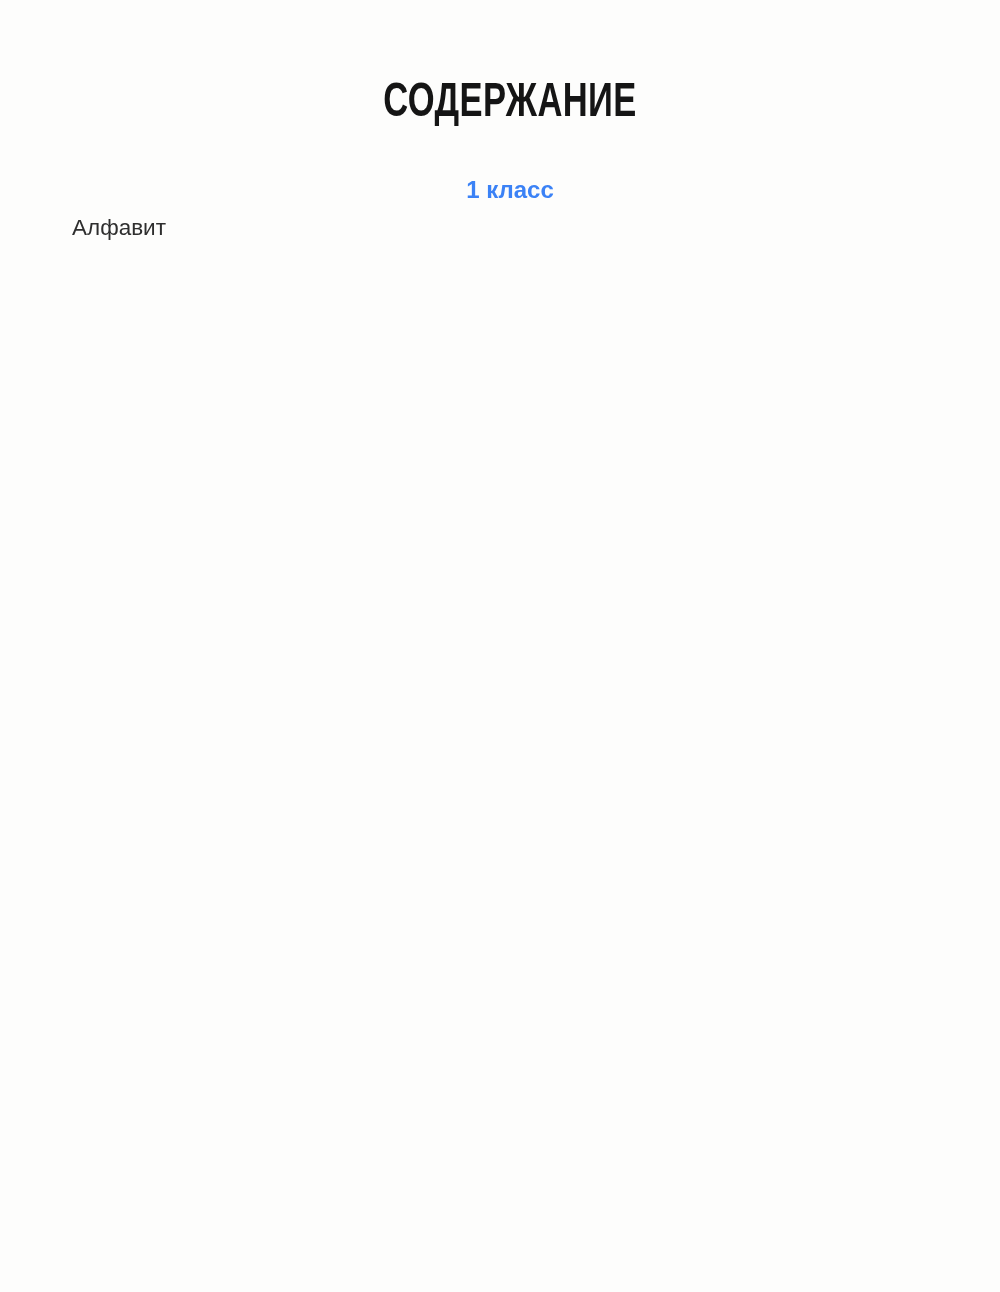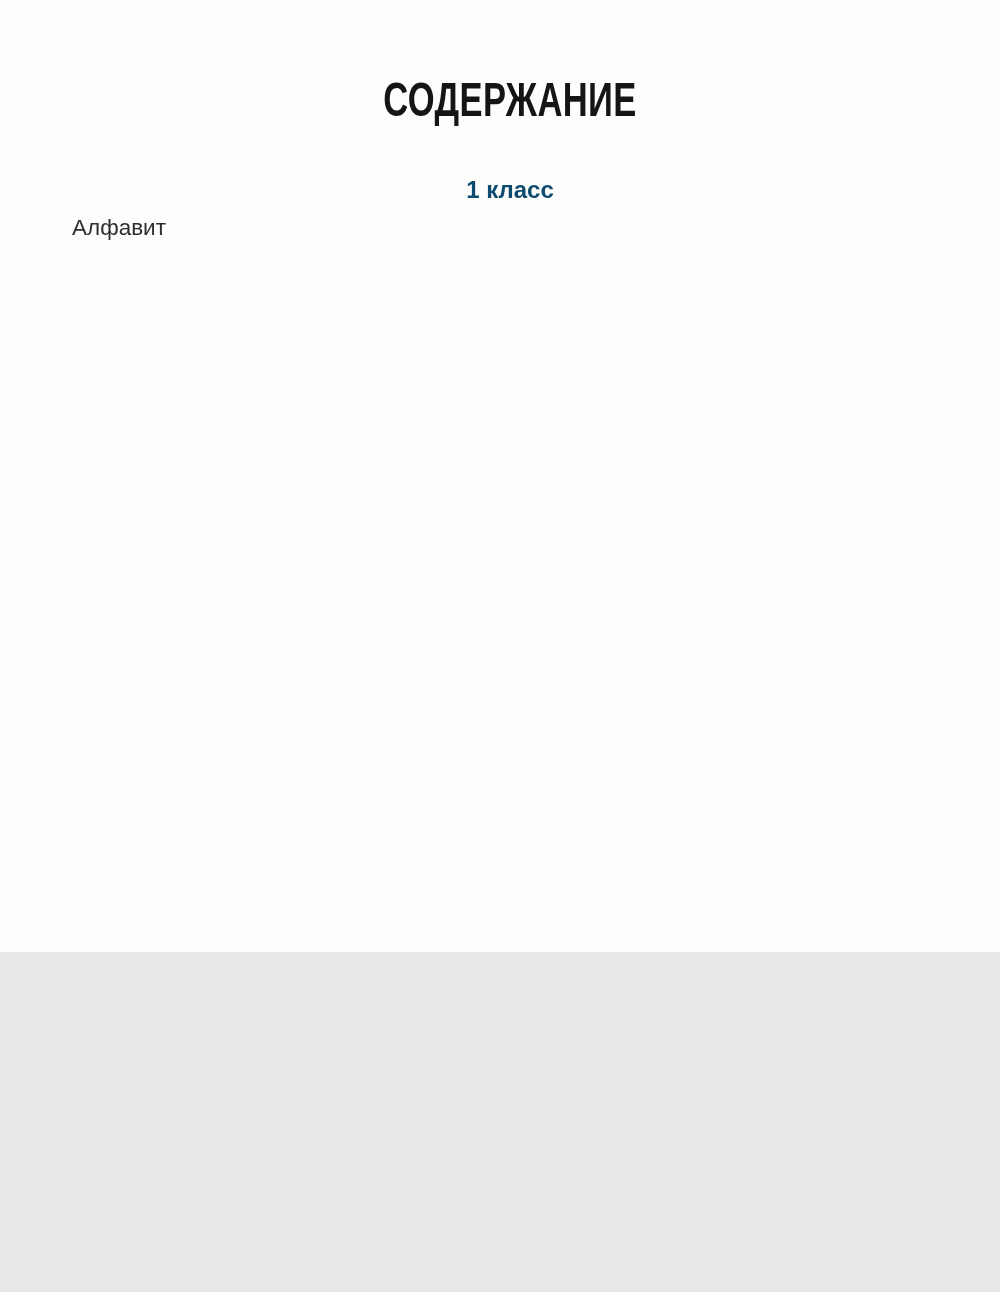--- a/index.html
+++ b/index.html
@@ -3,21 +3,21 @@
 <meta charset="utf-8">
 <style>
   html, body {
     margin: 0;
     padding: 0;
     background: #e8e8e8;
   }
   .page {
     position: relative;
     width: 1000px;
-    height: 952px;
+    height: 1292px;
     margin: 0 auto;
     background: #fdfdfc;
     box-sizing: border-box;
     padding: 0 52px 0 72px;
     font-family: "Liberation Sans", sans-serif;
     color: #2e2e2e;
     overflow: hidden;
   }
   .doc-title {
     margin: 78px 0 0 0;
@@ -29,21 +29,21 @@
     letter-spacing: 0.5px;
     transform: scaleX(0.72);
     transform-origin: 50% 50%;
     white-space: nowrap;
   }
   .section-heading {
     font-size: 24px;
     line-height: 32px;
     font-weight: 700;
     text-align: center;
-    color: #0c4a6e;
+    color: #3b82f6;
   }
   .section:nth-of-type(1) .section-heading { margin-top: 52px; }
   .section:nth-of-type(2) .section-heading { margin-top: 30px; }
   .rows { margin-top: 6px; }
   .row {
     display: flex;
     align-items: baseline;
     font-size: 22.5px;
     line-height: 32.4px;
     white-space: nowrap;

